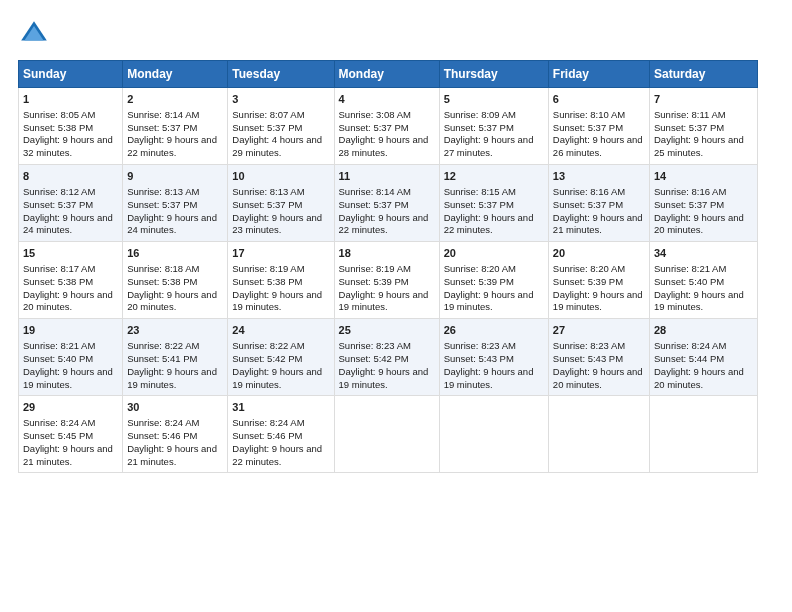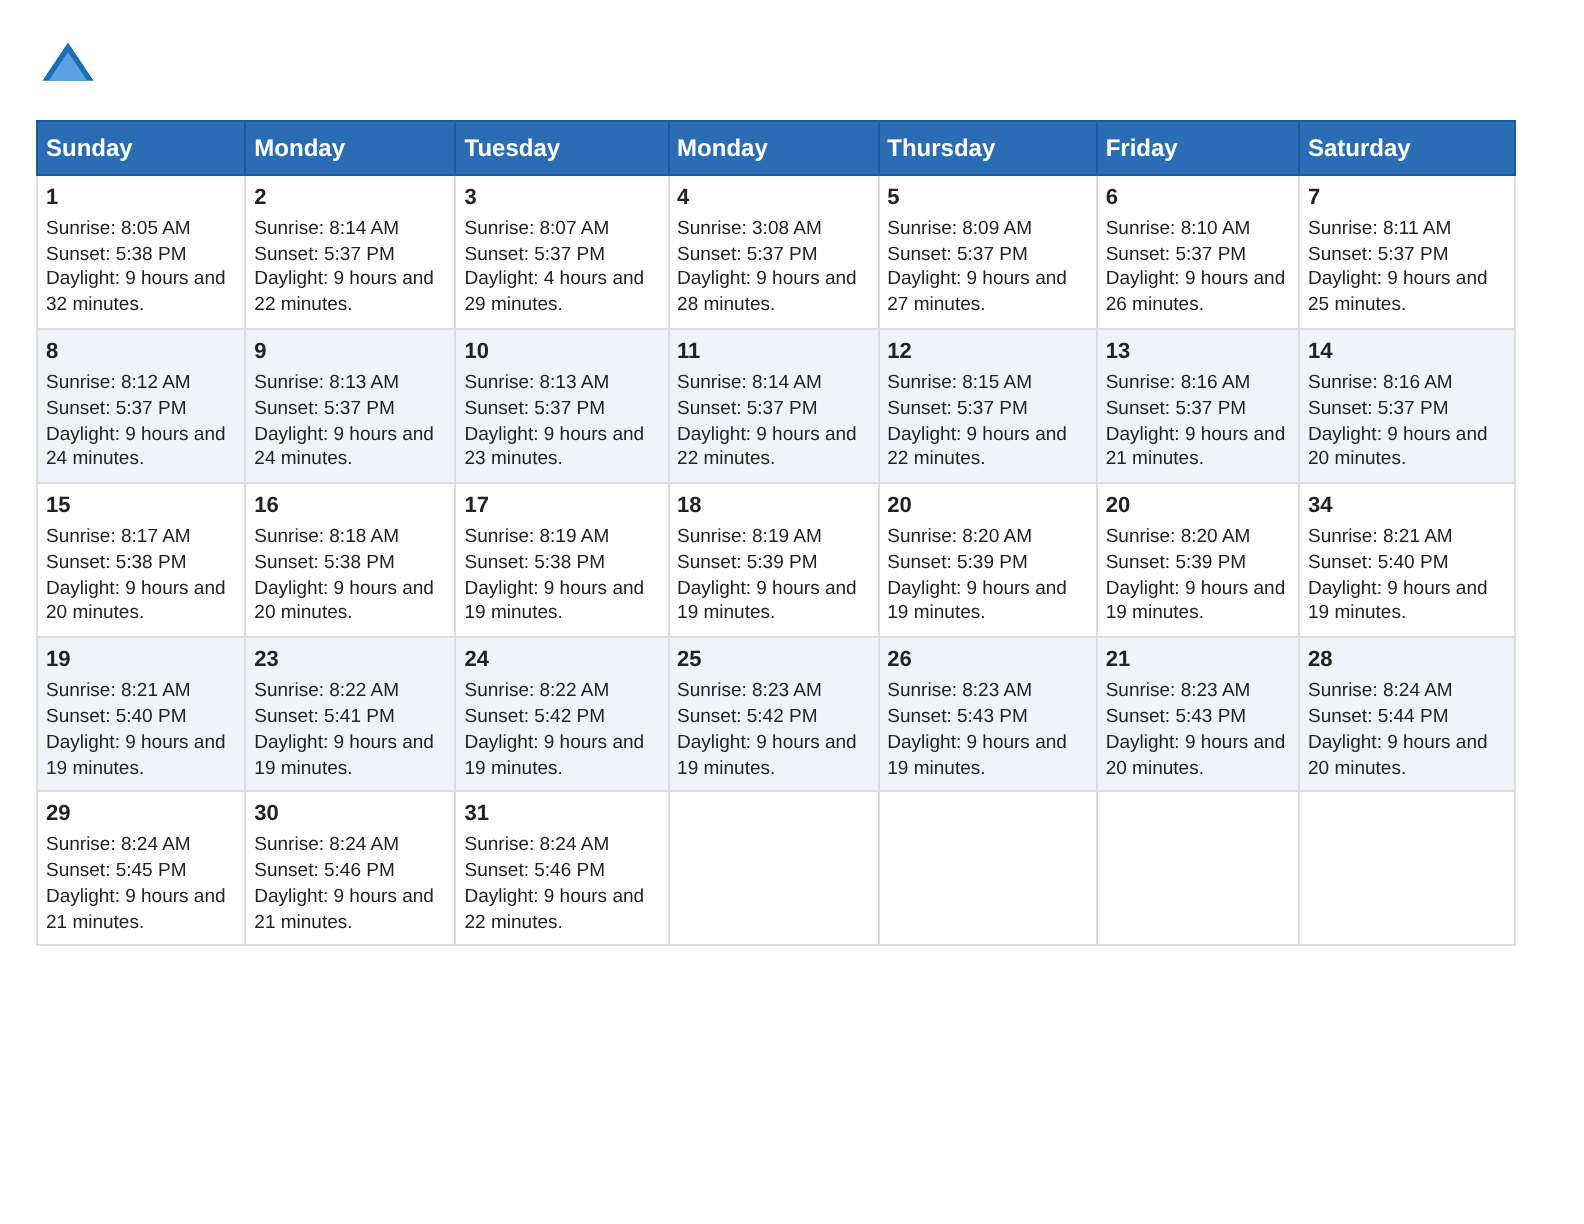--- a/index.html
+++ b/index.html
@@ -159,21 +159,21 @@
           <td><span class="day-num">20</span><span>Sunrise: 8:20 AM</span><br><span>Sunset: 5:39 PM</span><br><span>Daylight: 9 hours and 19 minutes.</span></td>
           <td><span class="day-num">20</span><span>Sunrise: 8:20 AM</span><br><span>Sunset: 5:39 PM</span><br><span>Daylight: 9 hours and 19 minutes.</span></td>
           <td><span class="day-num">34</span><span>Sunrise: 8:21 AM</span><br><span>Sunset: 5:40 PM</span><br><span>Daylight: 9 hours and 19 minutes.</span></td>
         </tr>
         <tr>
           <td><span class="day-num">19</span><span>Sunrise: 8:21 AM</span><br><span>Sunset: 5:40 PM</span><br><span>Daylight: 9 hours and 19 minutes.</span></td>
           <td><span class="day-num">23</span><span>Sunrise: 8:22 AM</span><br><span>Sunset: 5:41 PM</span><br><span>Daylight: 9 hours and 19 minutes.</span></td>
           <td><span class="day-num">24</span><span>Sunrise: 8:22 AM</span><br><span>Sunset: 5:42 PM</span><br><span>Daylight: 9 hours and 19 minutes.</span></td>
           <td><span class="day-num">25</span><span>Sunrise: 8:23 AM</span><br><span>Sunset: 5:42 PM</span><br><span>Daylight: 9 hours and 19 minutes.</span></td>
           <td><span class="day-num">26</span><span>Sunrise: 8:23 AM</span><br><span>Sunset: 5:43 PM</span><br><span>Daylight: 9 hours and 19 minutes.</span></td>
-          <td><span class="day-num">21</span><span>Sunrise: 8:23 AM</span><br><span>Sunset: 5:43 PM</span><br><span>Daylight: 9 hours and 20 minutes.</span></td>
+          <td><span class="day-num">27</span><span>Sunrise: 8:23 AM</span><br><span>Sunset: 5:43 PM</span><br><span>Daylight: 9 hours and 20 minutes.</span></td>
           <td><span class="day-num">28</span><span>Sunrise: 8:24 AM</span><br><span>Sunset: 5:44 PM</span><br><span>Daylight: 9 hours and 20 minutes.</span></td>
         </tr>
         <tr>
           <td><span class="day-num">29</span><span>Sunrise: 8:24 AM</span><br><span>Sunset: 5:45 PM</span><br><span>Daylight: 9 hours and 21 minutes.</span></td>
           <td><span class="day-num">30</span><span>Sunrise: 8:24 AM</span><br><span>Sunset: 5:46 PM</span><br><span>Daylight: 9 hours and 21 minutes.</span></td>
           <td><span class="day-num">31</span><span>Sunrise: 8:24 AM</span><br><span>Sunset: 5:46 PM</span><br><span>Daylight: 9 hours and 22 minutes.</span></td>
           <td class="empty-cell">&nbsp;</td>
           <td class="empty-cell">&nbsp;</td>
           <td class="empty-cell">&nbsp;</td>
           <td class="empty-cell">&nbsp;</td>

